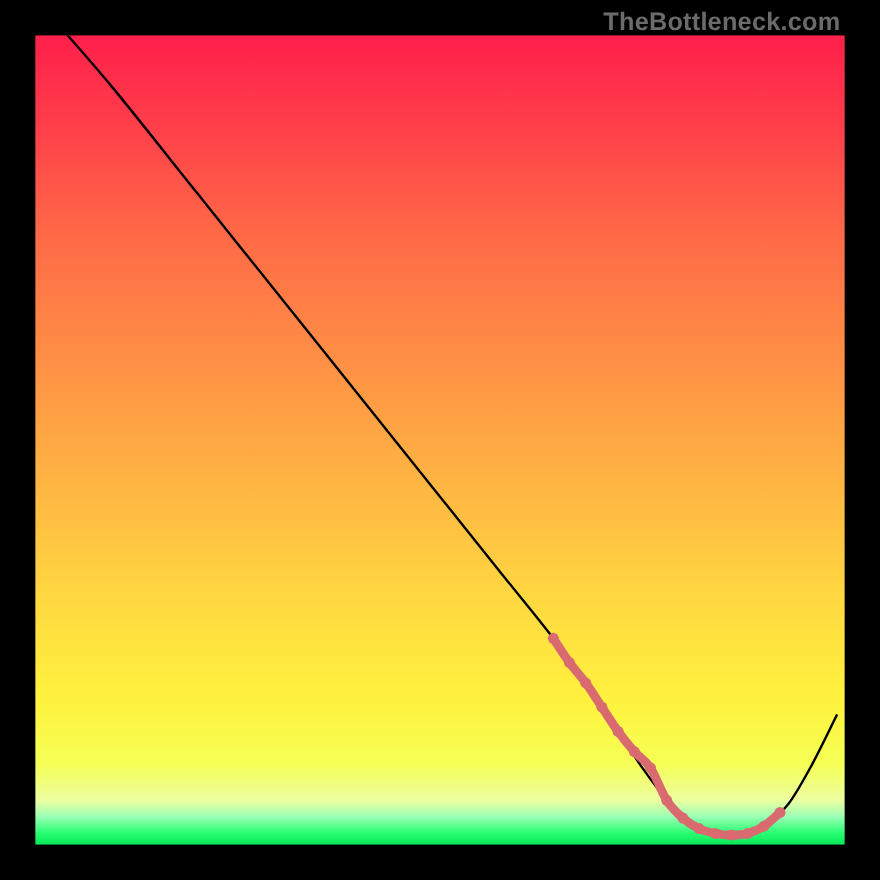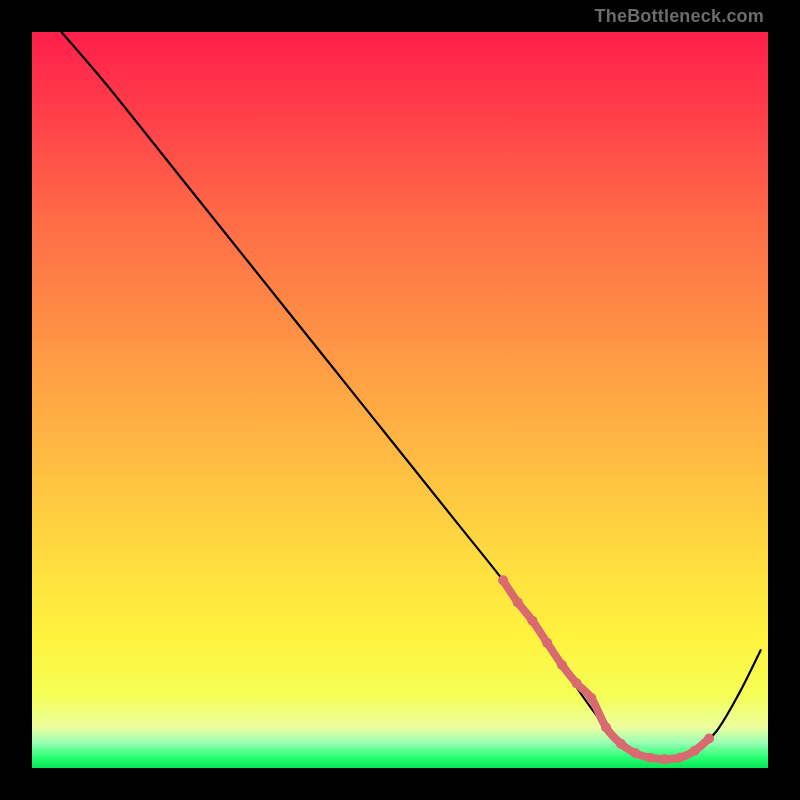--- a/index.html
+++ b/index.html
@@ -16,21 +16,21 @@
     top: 32px;
     width: 736px;
     height: 736px;
     background: #000;
   }
   .watermark {
     position: absolute;
     top: 6px;
     right: 36px;
     font-family: Arial, Helvetica, sans-serif;
-    font-size: 18px;
+    font-size: 23px;
     font-weight: 600;
     color: #6b6b6b;
     letter-spacing: 0.2px;
   }
   svg {
     display: block;
   }
 </style>
 </head>
 <body>

